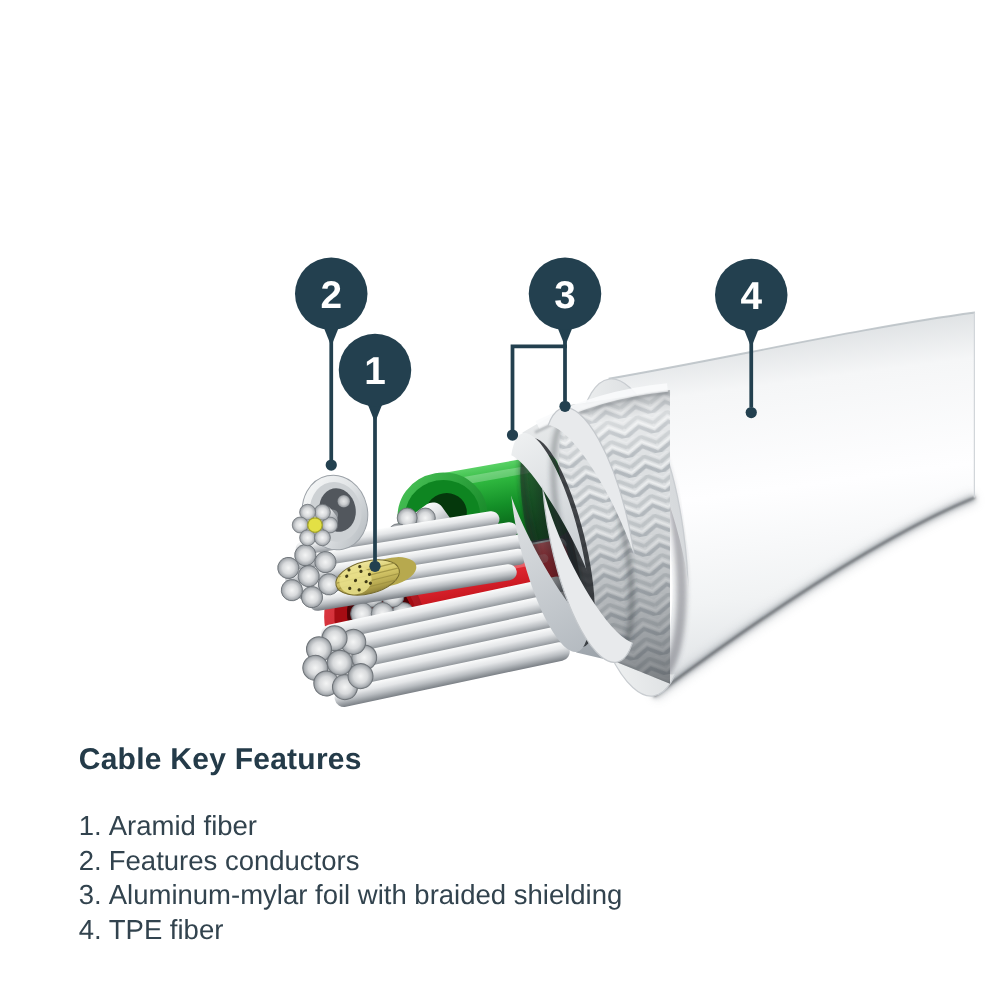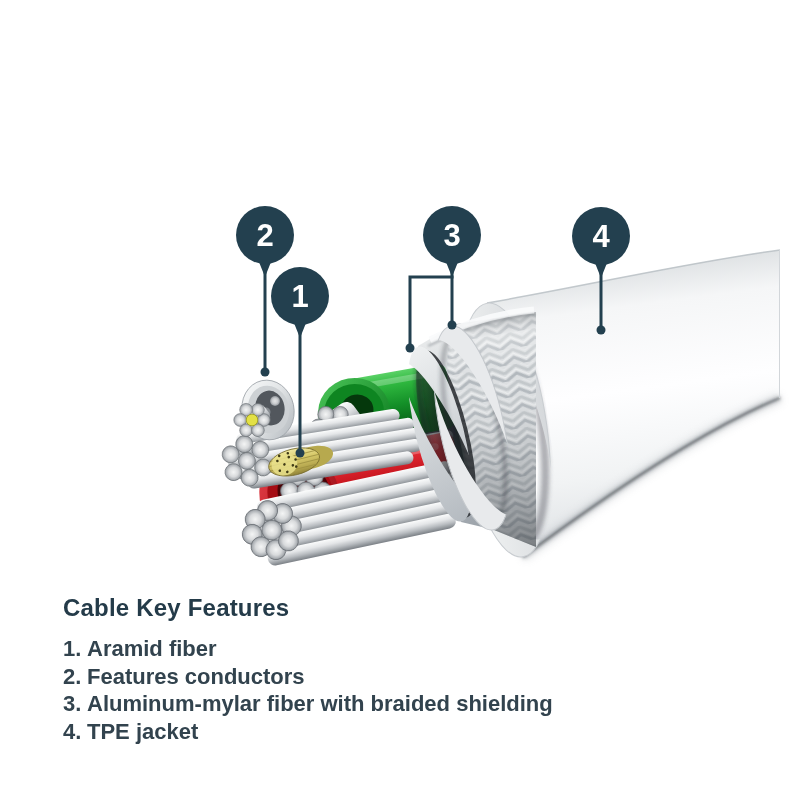--- a/index.html
+++ b/index.html
@@ -1,21 +1,21 @@
 <!DOCTYPE html>
 <html><head>
 <meta charset="utf-8">
 <style>
   html,body{margin:0;padding:0;background:#ffffff;}
   body{width:800px;height:800px;font-family:"Liberation Sans","DejaVu Sans",sans-serif;}
   .stage{position:relative;width:800px;height:800px;overflow:hidden;background:#fff;}
   .stage svg{position:absolute;left:0;top:0;}
   .key{position:absolute;left:63px;top:594px;width:640px;}
-  .key h2{margin:0 0 13px 0;font-size:24px;font-weight:700;color:#243b49;letter-spacing:.2px;}
-  .feature{font-size:22px;line-height:27.6px;color:#32434e;font-weight:bold;}
+  .key h2{margin:0 0 25px 0;font-size:24px;font-weight:700;color:#243b49;letter-spacing:.2px;}
+  .feature{font-size:22px;line-height:27.6px;color:#32434e;}
   .feature .marker{display:inline-block;min-width:24px;}
 </style>
 </head>
 <body>
 
 <div class="stage">
 <svg width="800" height="800" viewBox="0 0 800 800">
   <defs>
     <linearGradient id="gJacket" gradientUnits="userSpaceOnUse" x1="600" y1="258" x2="642" y2="576">
       <stop offset="0" stop-color="#b0b6bc"></stop>
@@ -317,16 +317,16 @@
       <circle cx="601" cy="236" r="29" fill="#23404f"></circle>
       <text x="601" y="247" text-anchor="middle" font-size="31" font-weight="bold" fill="#ffffff">4</text>
     </g>
   </g>
 </svg>
 
 <div class="key">
   <h2>Cable Key Features</h2>
   <div class="feature"><span class="marker">1.</span><span>Aramid fiber</span></div>
   <div class="feature"><span class="marker">2.</span><span>Features conductors</span></div>
-  <div class="feature"><span class="marker">3.</span><span>Aluminum-mylar fiber with braided shielding</span></div>
-  <div class="feature"><span class="marker">4.</span><span>TPE jacket</span></div>
+  <div class="feature"><span class="marker">3.</span><span>Aluminum-mylar foil with braided shielding</span></div>
+  <div class="feature"><span class="marker">4.</span><span>TPE fiber</span></div>
 </div>
 </div>
 
 </body></html>

